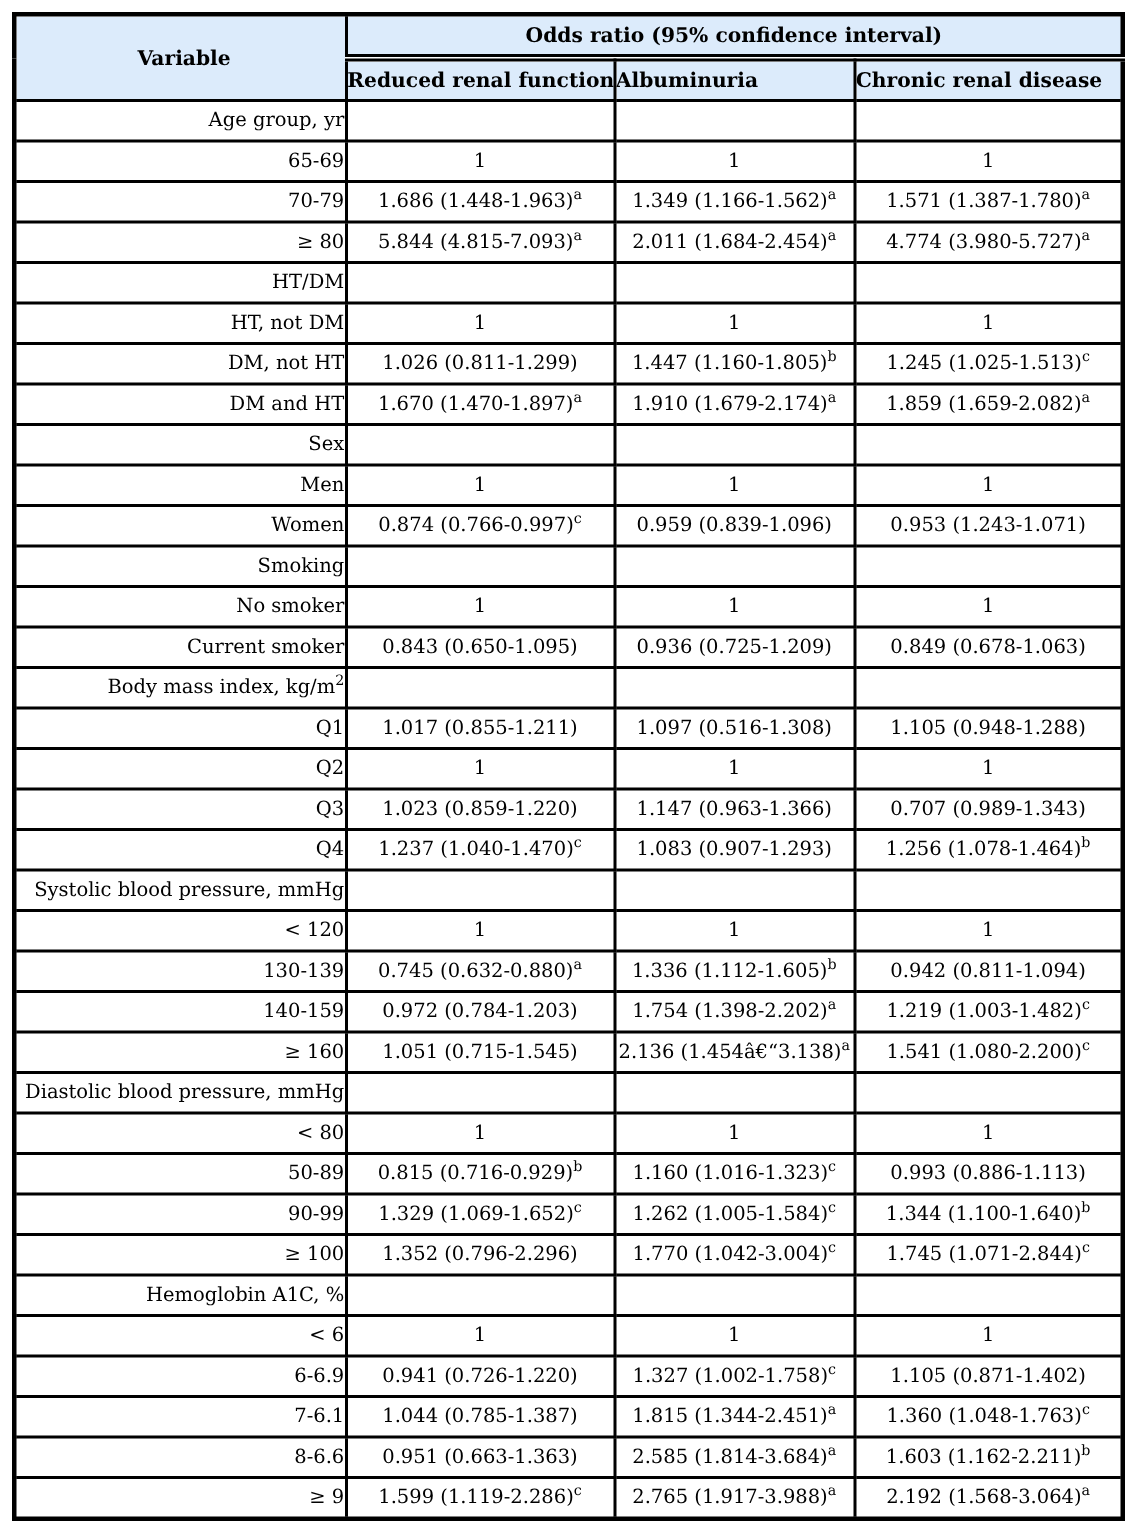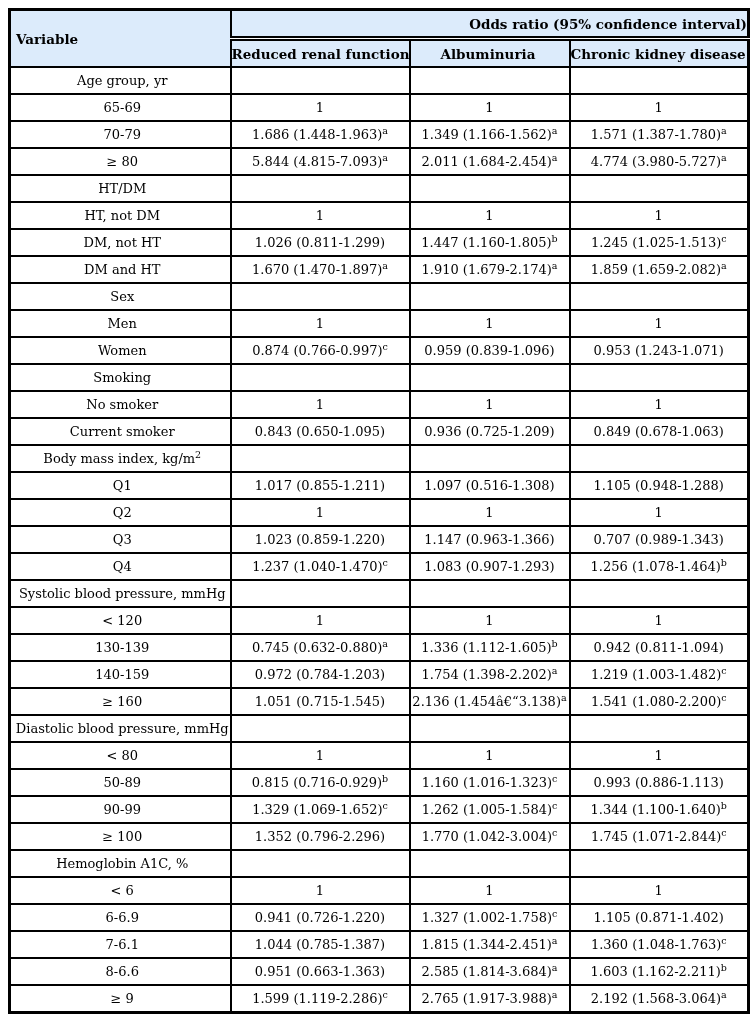--- a/index.html
+++ b/index.html
@@ -25,36 +25,36 @@
     vertical-align: middle;
     overflow: hidden;
     white-space: nowrap;
   }
   .or-table thead th {
     font-weight: bold;
     height: 25px;
     font-size: 13.5px;
   }
   .or-table th.variable-th {
-    text-align: left;
+    text-align: center;
     padding-left: 5px;
   }
   .or-table th.group-th {
-    text-align: right;
+    text-align: center;
     border-bottom: 5px double #000;
   }
   .or-table th.col-th {
     text-align: left;
   }
   .or-table tbody td {
     height: 25px;
     background: #ffffff;
   }
   .or-table tbody td.label {
-    text-align: center;
+    text-align: right;
     padding-left: 4px;
   }
   .or-table tbody td.val {
     text-align: center;
   }
   .or-table sup {
     font-size: 9.5px;
     line-height: 0;
     vertical-align: super;
   }
@@ -69,22 +69,22 @@
     <col style="width:160px">
     <col style="width:179px">
   </colgroup>
   <thead>
     <tr>
       <th rowspan="2" class="variable-th" style="background: rgb(220, 235, 251);">Variable</th>
       <th colspan="3" class="group-th" style="background: rgb(220, 235, 251);">Odds ratio (95% confidence interval)</th>
     </tr>
     <tr>
       <th class="col-th" style="background: rgb(220, 235, 251);">Reduced renal function</th>
-      <th class="col-th" style="background: rgb(220, 235, 251); padding-left: 30px;">Albuminuria</th>
-      <th class="col-th" style="background: rgb(220, 235, 251);">Chronic kidney disease</th>
+      <th class="col-th" style="background: rgb(220, 235, 251);">Albuminuria</th>
+      <th class="col-th" style="background: rgb(220, 235, 251);">Chronic renal disease</th>
     </tr>
   </thead>
   <tbody>
       <tr>
         <td class="label">Age group, yr</td>
         <td class="val"></td>
         <td class="val"></td>
         <td class="val"></td>
       </tr>
       <tr>

